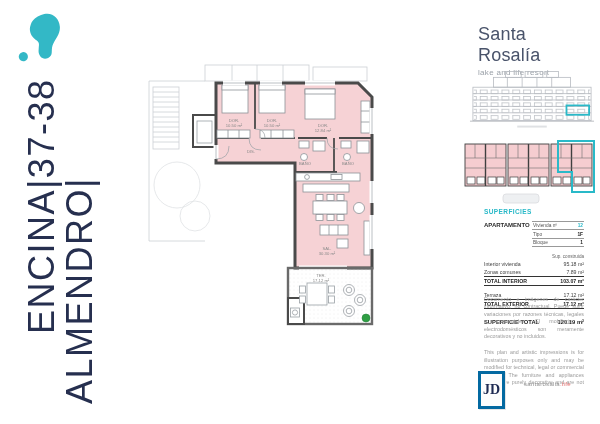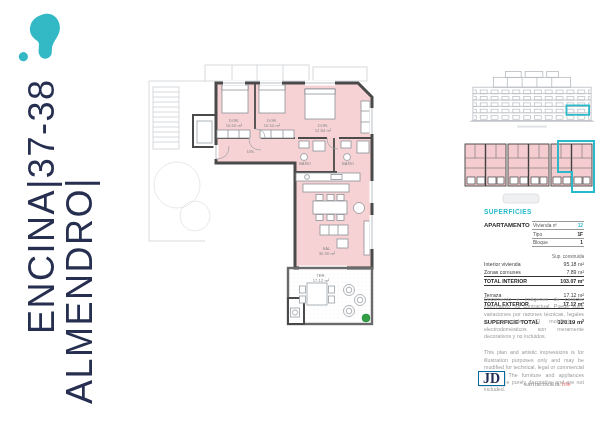--- a/index.html
+++ b/index.html
@@ -40,22 +40,22 @@
            padding:1px 0; color:#444; }
   .d-row.total { font-weight:bold; color:#1d1d1d; border-top:.8px solid #333;
                  border-bottom:.8px solid #333; }
   .d-gap { height:5px; }
   .d-row.grand { margin-top:4px; font-size:5.8px; font-weight:bold; color:#1d1d1d; }
 
   .disclaimers { position:absolute; left:484px; top:296px; width:100px;
                  font-size:5.3px; line-height:1.4; color:#9b9b9b; text-align:justify; }
   .disclaimers p + p { margin-top:9px; }
 
-  .jdbox { position:absolute; left:478px; top:371px; width:27px; height:15px;
-           border:1px solid #0369a1; display:flex; align-items:center; justify-content:center;
+  .jdbox { position:absolute; left:478px; top:371px; width:27px; height:38px;
+           border:3px solid #0369a1; display:flex; align-items:center; justify-content:center;
            background:#fdfdfd; box-shadow:1px 1px 0 #e5e5e5; }
   .jdtext { font-family:"Liberation Serif", serif; font-weight:bold; font-size:14px; color:#1e2a52; }
   .sitename { position:absolute; left:524px; top:381px; font-size:6px; letter-spacing:.3px; }
   .sitename .gray { color:#8e8e8e; }
   .sitename .red  { color:#e26868; }
 </style>
 </head>
 <body>
 
 <div class="page">
@@ -220,20 +220,24 @@
       <text x="168" y="112">BAÑO</text>
       <text x="211" y="112">BAÑO</text>
       <text x="114" y="100">DIS.</text>
       <text x="190" y="197">SAL.</text>
       <text x="190" y="202">30.30 m²</text>
       <text x="184" y="224">TER.</text>
       <text x="184" y="229">17.12 m²</text>
     </g>
   </svg>
 
+  <div class="brandblock">
+    <div class="brandname">Santa Rosalía</div>
+    <div class="brandtag">lake and life resort</div>
+  </div>
 
   <svg class="elev" viewBox="0 0 130 62">
     <defs>
       <pattern id="winp" width="11" height="6.5" patternUnits="userSpaceOnUse">
         <rect x="1.5" y="1.5" width="7" height="3.5" fill="none" stroke="#b6bac0" stroke-width="0.7"></rect>
       </pattern>
     </defs>
     <g fill="none" stroke="#b6bac0" stroke-width="0.8">
       <rect x="38" y="2" width="16" height="6"></rect>
         <rect x="58" y="2" width="18" height="6"></rect>

